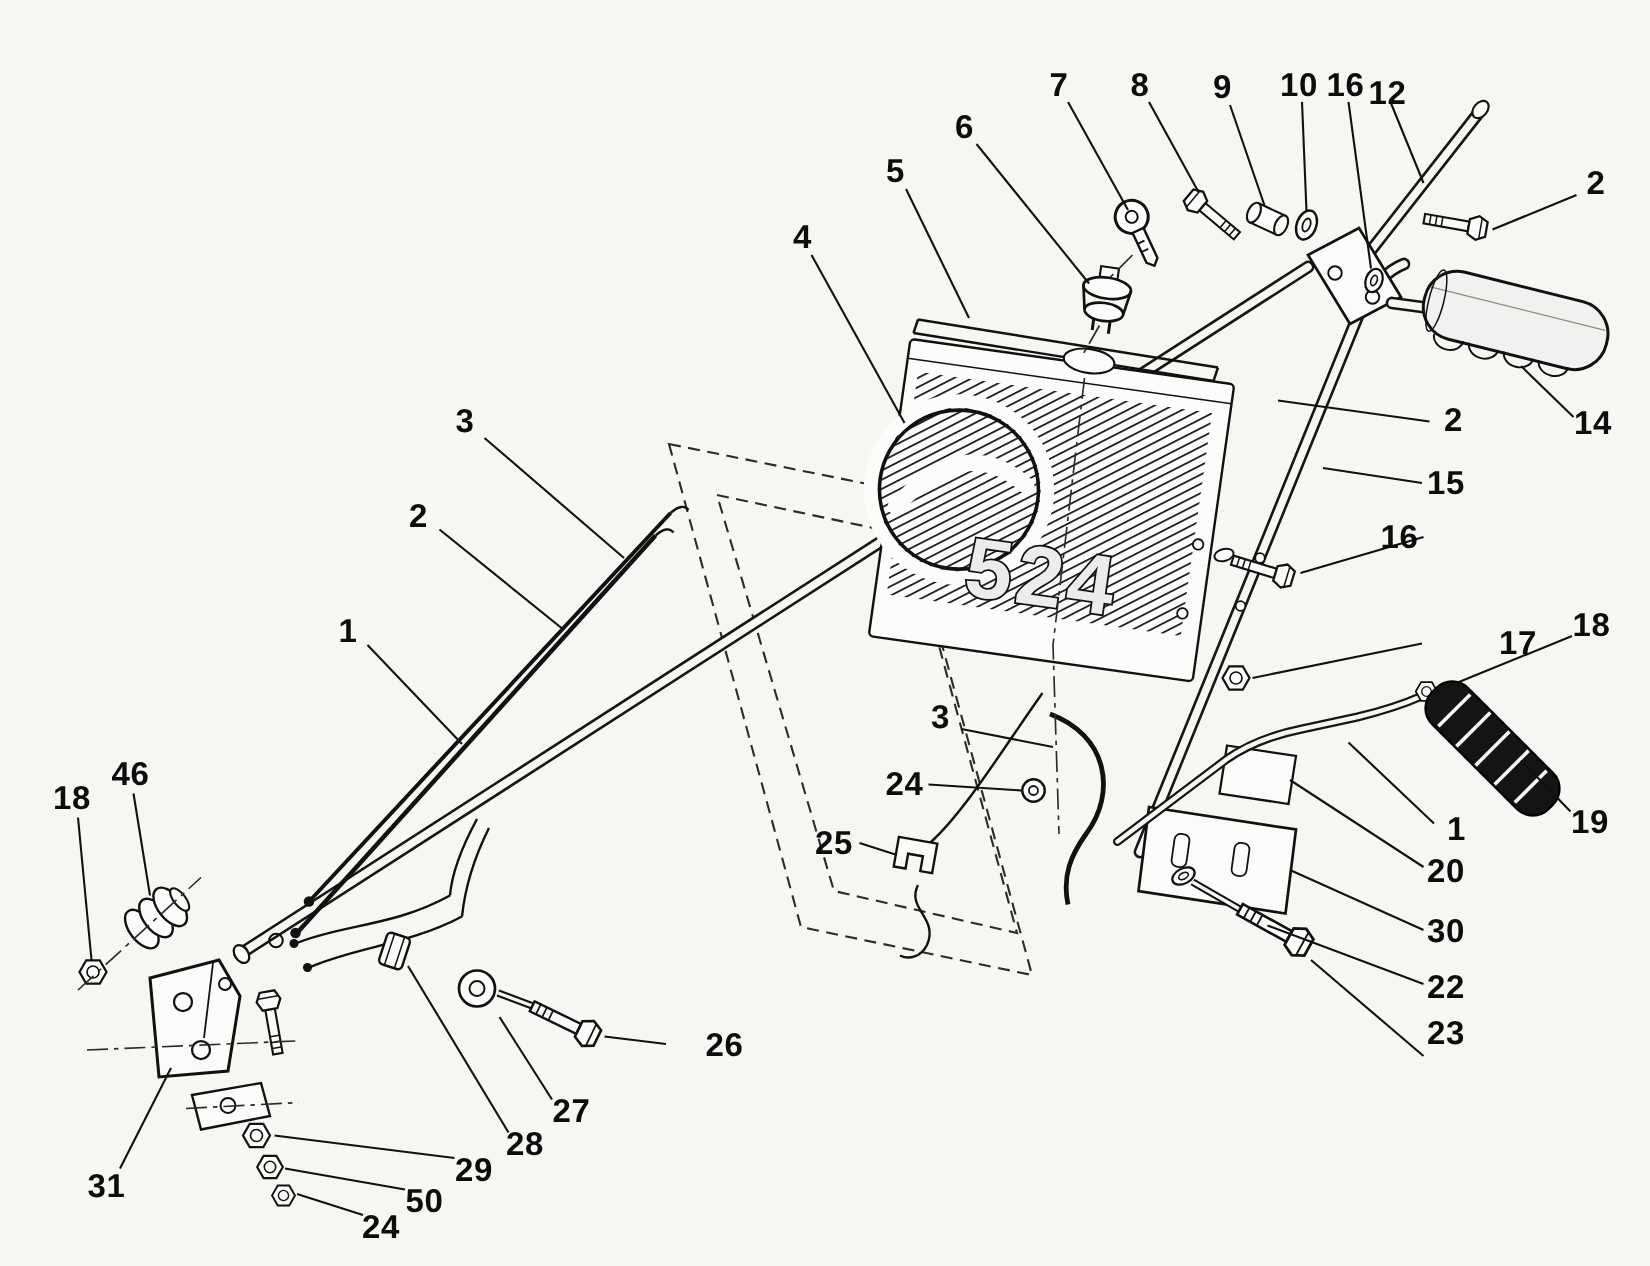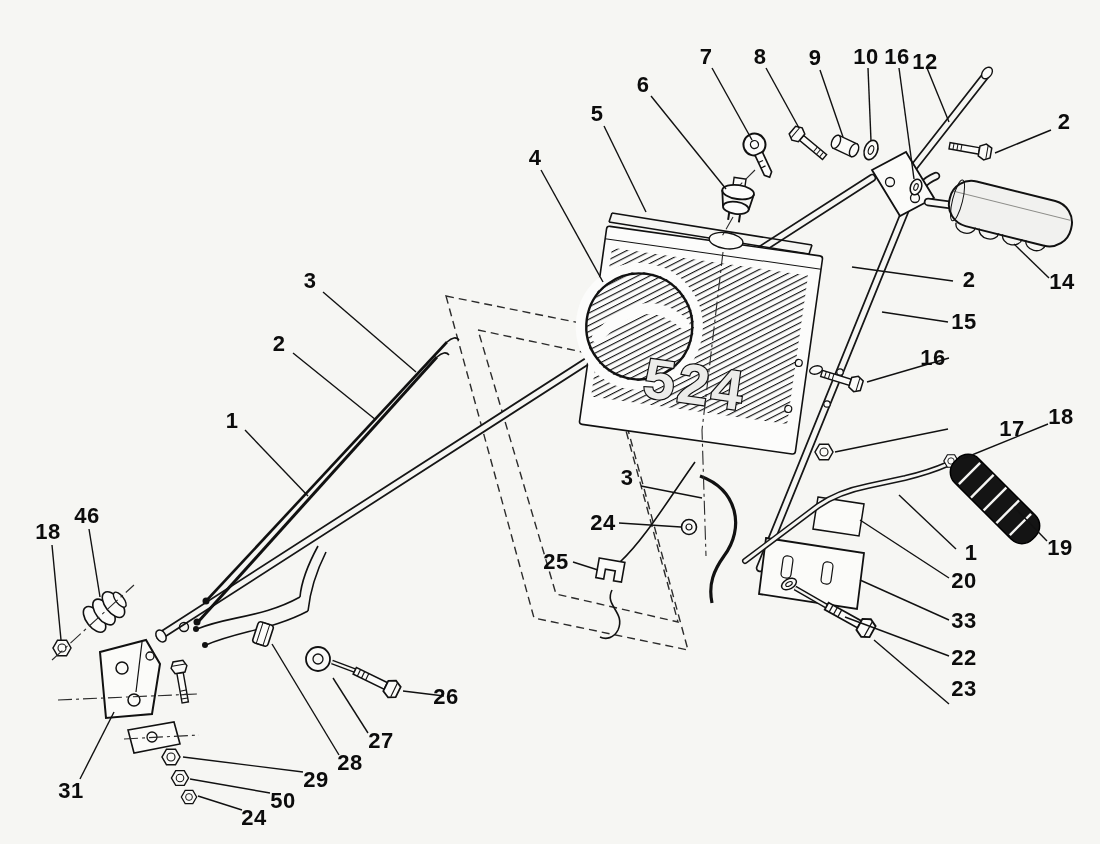--- a/index.html
+++ b/index.html
@@ -298,29 +298,29 @@
   <div class="callout" style="left:964px;top:322px">15</div>
   <div class="callout" style="left:933px;top:358px">16</div>
   <div class="callout" style="left:310px;top:281px">3</div>
   <div class="callout" style="left:279px;top:344px">2</div>
   <div class="callout" style="left:232px;top:421px">1</div>
   <div class="callout" style="left:1012px;top:429px">17</div>
   <div class="callout" style="left:1061px;top:417px">18</div>
   <div class="callout" style="left:1060px;top:548px">19</div>
   <div class="callout" style="left:971px;top:553px">1</div>
   <div class="callout" style="left:964px;top:581px">20</div>
-  <div class="callout" style="left:964px;top:621px">33</div>
+  <div class="callout" style="left:964px;top:621px">30</div>
   <div class="callout" style="left:964px;top:658px">22</div>
   <div class="callout" style="left:964px;top:689px">23</div>
   <div class="callout" style="left:627px;top:478px">3</div>
   <div class="callout" style="left:603px;top:523px">24</div>
   <div class="callout" style="left:556px;top:562px">25</div>
   <div class="callout" style="left:48px;top:532px">18</div>
   <div class="callout" style="left:87px;top:516px">46</div>
-  <div class="callout" style="left:446px;top:697px">26</div>
+  <div class="callout" style="left:483px;top:697px">26</div>
   <div class="callout" style="left:381px;top:741px">27</div>
   <div class="callout" style="left:350px;top:763px">28</div>
   <div class="callout" style="left:316px;top:780px">29</div>
   <div class="callout" style="left:283px;top:801px">50</div>
   <div class="callout" style="left:71px;top:791px">31</div>
   <div class="callout" style="left:254px;top:818px">24</div>
 
 </div>
 
 </body></html>

